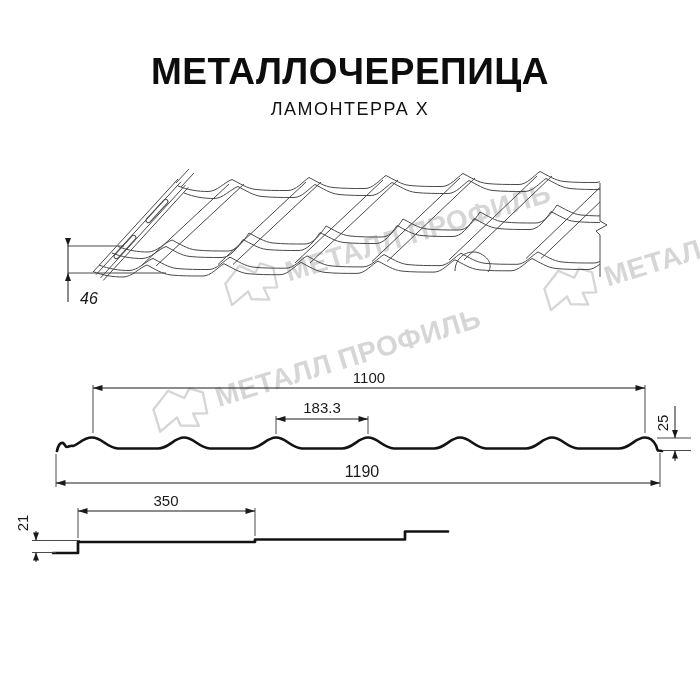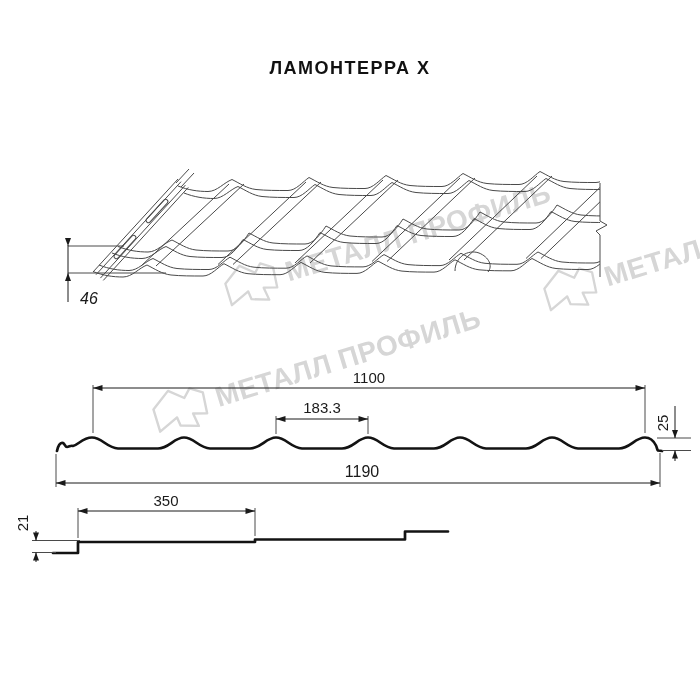--- a/index.html
+++ b/index.html
@@ -1,20 +1,20 @@
 <!DOCTYPE html>
 <html><head>
 <meta charset="utf-8">
 <style>
   html,body{margin:0;padding:0;}
   .page{position:relative;width:700px;height:700px;background:#ffffff;overflow:hidden;
         font-family:"Liberation Sans",sans-serif;}
   .hdr{position:absolute;left:0;top:52px;width:700px;text-align:center;z-index:3;}
   .title{font-size:37px;font-weight:800;letter-spacing:.5px;color:#0d0d0d;line-height:1.1;}
-  .subtitle{margin-top:6px;font-size:18px;font-weight:700;letter-spacing:1.5px;color:#111;}
+  .subtitle{margin-top:6px;font-size:18px;font-weight:400;letter-spacing:1.5px;color:#111;}
   .wm{position:absolute;display:flex;align-items:center;gap:9px;z-index:1;
       color:#d6d6d6;font-weight:700;font-size:28px;letter-spacing:.5px;white-space:nowrap;
       transform:rotate(-17deg);transform-origin:left center;}
   .wm svg{flex:0 0 auto;}
   .draw{position:absolute;left:0;top:0;z-index:2;}
   .draw text{fill:#1a1a1a;font-family:"Liberation Sans",sans-serif;}
   .dimtxt{font-size:15px;}
   .dimtxt-big{font-size:16px;}
   .dimtxt-it{font-size:16px;font-style:italic;}
   .thin{stroke:#4a4a4a;stroke-width:1;fill:none;}
@@ -39,20 +39,21 @@
     <span>МЕТАЛЛ ПРОФИЛЬ</span>
   </div>
   <div class="wm" style="left:152px;top:394px;">
     <svg width="58" height="48" viewBox="0 0 60 48">
       <path d="M4,40 L4,16 L24,2 L38,14 L46,6 L58,14 L56,36 L42,32 L44,46 L26,40 L25,31 Z" fill="none" stroke="#d6d6d6" stroke-width="2.5" stroke-linejoin="round"></path>
     </svg>
     <span>МЕТАЛЛ ПРОФИЛЬ</span>
   </div>
 
   <div class="hdr">
+    <div class="title">МЕТАЛЛОЧЕРЕПИЦА</div>
     <div class="subtitle">ЛАМОНТЕРРА X</div>
   </div>
 
   <svg class="draw" width="700" height="700" viewBox="0 0 700 700">
     <defs>
       <marker id="arr" viewBox="0 0 10 8" refX="9.5" refY="4" markerWidth="11" markerHeight="8" orient="auto-start-reverse">
         <path d="M0,1 L9.5,4 L0,7 Z" fill="#1a1a1a"></path>
       </marker>
       <clipPath id="clipPersp">
           <rect x="40" y="156" width="560" height="160"></rect>

